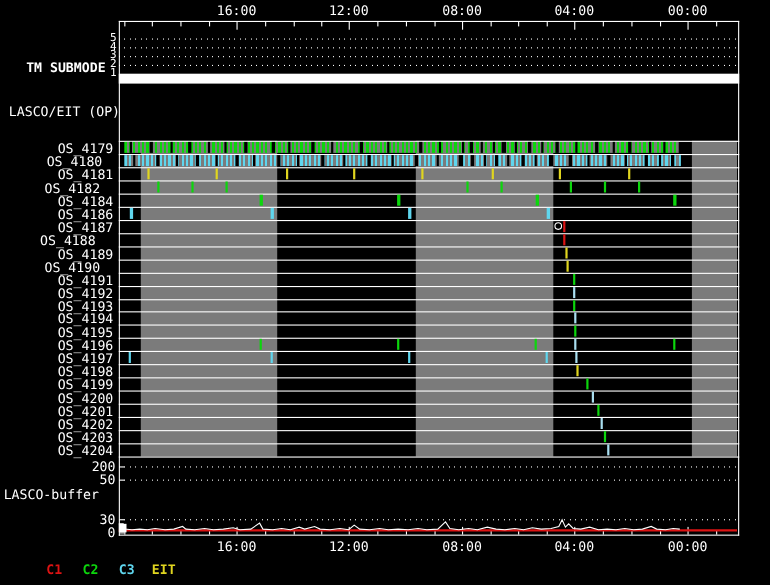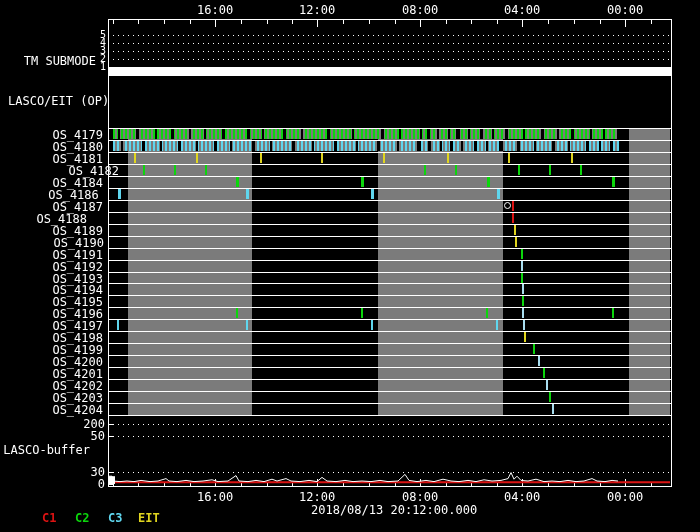--- a/index.html
+++ b/index.html
@@ -16,24 +16,23 @@
   .tick{position:absolute;width:1px;background:#fff;}
   .band{position:absolute;}
   .mark{position:absolute;}
   .legend-item{position:absolute;font-size:12px;font-weight:bold;line-height:13px;}
   svg{position:absolute;left:0;top:0;}
 </style>
 </head>
 <body>
 
 <div id="screen">
-  <div class="lbl right" style="left:0;width:96px;top:55px;">TM SUBMODE</div>
+  <div class="lbl right" style="left:0;width:96px;top:55px;font-weight:bold;">TM SUBMODE</div>
   <div class="lbl" style="left:8px;top:95px;">LASCO/EIT (OP)</div>
   <div class="lbl right" style="left:0;width:90px;top:444px;">LASCO-buffer</div>
-  <div class="lbl" style="left:311px;top:504px;">2018/08/13 20:12:00.000</div>
 
   <div>
     <span class="legend-item" style="top: 512px; left: 42px; color: rgb(220, 19, 19);" id="legend-0">C1</span>
     <span class="legend-item" style="top: 512px; left: 75px; color: rgb(12, 214, 12);" id="legend-1">C2</span>
     <span class="legend-item" style="top: 512px; left: 108px; color: rgb(95, 214, 238);" id="legend-2">C3</span>
     <span class="legend-item" style="top: 512px; left: 138px; color: rgb(224, 213, 31);" id="legend-3">EIT</span>
   </div>
 
   <div id="dyn">
       <div class="hline" style="left: 108px; top: 19px; width: 564px;"></div>
@@ -134,21 +133,21 @@
       <div class="band" style="left: 480px; top: 129px; width: 3px; height: 10px; background: rgb(0, 0, 0);"></div>
       <div class="band" style="left: 492px; top: 129px; width: 2px; height: 10px; background: rgb(0, 0, 0);"></div>
       <div class="band" style="left: 505px; top: 129px; width: 3px; height: 10px; background: rgb(0, 0, 0);"></div>
       <div class="band" style="left: 523px; top: 129px; width: 2px; height: 10px; background: rgb(0, 0, 0);"></div>
       <div class="band" style="left: 541px; top: 129px; width: 3px; height: 10px; background: rgb(0, 0, 0);"></div>
       <div class="band" style="left: 557px; top: 129px; width: 2px; height: 10px; background: rgb(0, 0, 0);"></div>
       <div class="band" style="left: 571px; top: 129px; width: 3px; height: 10px; background: rgb(0, 0, 0);"></div>
       <div class="band" style="left: 590px; top: 129px; width: 2px; height: 10px; background: rgb(0, 0, 0);"></div>
       <div class="band" style="left: 603px; top: 129px; width: 2px; height: 10px; background: rgb(0, 0, 0);"></div>
       <div class="hline" style="left: 108px; top: 140px; width: 564px;"></div>
-      <div class="lbl right" style="left: 44px; top: 141px; width: 59px;">OS_4180</div>
+      <div class="lbl right" style="left: 34px; top: 141px; width: 59px;">OS_4180</div>
       <div class="band" style="left: 113px; top: 141px; width: 506px; height: 10px; background-image: repeating-linear-gradient(90deg, rgb(95, 214, 238) 0px, rgb(95, 214, 238) 2px, rgb(123, 123, 123) 2px, rgb(123, 123, 123) 4px);"></div>
       <div class="band" style="left: 121px; top: 141px; width: 2px; height: 10px; background: rgb(0, 0, 0);"></div>
       <div class="band" style="left: 142px; top: 141px; width: 3px; height: 10px; background: rgb(0, 0, 0);"></div>
       <div class="band" style="left: 160px; top: 141px; width: 2px; height: 10px; background: rgb(0, 0, 0);"></div>
       <div class="band" style="left: 178px; top: 141px; width: 3px; height: 10px; background: rgb(0, 0, 0);"></div>
       <div class="band" style="left: 196px; top: 141px; width: 2px; height: 10px; background: rgb(0, 0, 0);"></div>
       <div class="band" style="left: 214px; top: 141px; width: 3px; height: 10px; background: rgb(0, 0, 0);"></div>
       <div class="band" style="left: 230px; top: 141px; width: 2px; height: 10px; background: rgb(0, 0, 0);"></div>
       <div class="band" style="left: 252px; top: 141px; width: 3px; height: 10px; background: rgb(0, 0, 0);"></div>
       <div class="band" style="left: 270px; top: 141px; width: 2px; height: 10px; background: rgb(0, 0, 0);"></div>
@@ -177,53 +176,53 @@
       <div class="lbl right" style="left: 44px; top: 153px; width: 59px;">OS_4181</div>
       <div class="mark" style="left: 134px; top: 153px; width: 2px; height: 10px; background: rgb(224, 213, 31);"></div>
       <div class="mark" style="left: 196px; top: 153px; width: 2px; height: 10px; background: rgb(224, 213, 31);"></div>
       <div class="mark" style="left: 260px; top: 153px; width: 2px; height: 10px; background: rgb(224, 213, 31);"></div>
       <div class="mark" style="left: 321px; top: 153px; width: 2px; height: 10px; background: rgb(224, 213, 31);"></div>
       <div class="mark" style="left: 383px; top: 153px; width: 2px; height: 10px; background: rgb(224, 213, 31);"></div>
       <div class="mark" style="left: 447px; top: 153px; width: 2px; height: 10px; background: rgb(224, 213, 31);"></div>
       <div class="mark" style="left: 508px; top: 153px; width: 2px; height: 10px; background: rgb(224, 213, 31);"></div>
       <div class="mark" style="left: 571px; top: 153px; width: 2px; height: 10px; background: rgb(224, 213, 31);"></div>
       <div class="hline" style="left: 108px; top: 164px; width: 564px;"></div>
-      <div class="lbl right" style="left: 60px; top: 165px; width: 59px;">OS_4182</div>
+      <div class="lbl right" style="left: 32px; top: 165px; width: 59px;">OS_4182</div>
       <div class="mark" style="left: 143px; top: 165px; width: 2px; height: 10px; background: rgb(12, 214, 12);"></div>
       <div class="mark" style="left: 174px; top: 165px; width: 2px; height: 10px; background: rgb(12, 214, 12);"></div>
       <div class="mark" style="left: 205px; top: 165px; width: 2px; height: 10px; background: rgb(12, 214, 12);"></div>
       <div class="mark" style="left: 424px; top: 165px; width: 2px; height: 10px; background: rgb(12, 214, 12);"></div>
       <div class="mark" style="left: 455px; top: 165px; width: 2px; height: 10px; background: rgb(12, 214, 12);"></div>
       <div class="mark" style="left: 518px; top: 165px; width: 2px; height: 10px; background: rgb(12, 214, 12);"></div>
       <div class="mark" style="left: 549px; top: 165px; width: 2px; height: 10px; background: rgb(12, 214, 12);"></div>
       <div class="mark" style="left: 580px; top: 165px; width: 2px; height: 10px; background: rgb(12, 214, 12);"></div>
       <div class="hline" style="left: 108px; top: 176px; width: 564px;"></div>
       <div class="lbl right" style="left: 44px; top: 177px; width: 59px;">OS_4184</div>
       <div class="mark" style="left: 236px; top: 177px; width: 3px; height: 10px; background: rgb(12, 214, 12);"></div>
       <div class="mark" style="left: 361px; top: 177px; width: 3px; height: 10px; background: rgb(12, 214, 12);"></div>
       <div class="mark" style="left: 487px; top: 177px; width: 3px; height: 10px; background: rgb(12, 214, 12);"></div>
       <div class="mark" style="left: 612px; top: 177px; width: 3px; height: 10px; background: rgb(12, 214, 12);"></div>
       <div class="hline" style="left: 108px; top: 188px; width: 564px;"></div>
-      <div class="lbl right" style="left: 44px; top: 189px; width: 59px; text-align: center;">OS_4186</div>
+      <div class="lbl right" style="left: 44px; top: 189px; width: 59px;">OS_4186</div>
       <div class="mark" style="left: 118px; top: 189px; width: 3px; height: 10px; background: rgb(95, 214, 238);"></div>
       <div class="mark" style="left: 246px; top: 189px; width: 3px; height: 10px; background: rgb(95, 214, 238);"></div>
       <div class="mark" style="left: 371px; top: 189px; width: 3px; height: 10px; background: rgb(95, 214, 238);"></div>
       <div class="mark" style="left: 497px; top: 189px; width: 3px; height: 10px; background: rgb(95, 214, 238);"></div>
       <div class="hline" style="left: 108px; top: 200px; width: 564px;"></div>
       <div class="lbl right" style="left: 44px; top: 201px; width: 59px;">OS_4187</div>
       <div class="mark" style="left: 512px; top: 201px; width: 2px; height: 10px; background: rgb(220, 19, 19);"></div>
       <div class="mark" style="left: 504px; top: 202px; width: 5px; height: 5px; border: 1px solid rgb(255, 255, 255); border-radius: 50%; background: transparent;"></div>
       <div class="hline" style="left: 108px; top: 212px; width: 564px;"></div>
       <div class="lbl right" style="left: 28px; top: 213px; width: 59px;">OS_4188</div>
       <div class="mark" style="left: 512px; top: 213px; width: 2px; height: 10px; background: rgb(220, 19, 19);"></div>
       <div class="hline" style="left: 108px; top: 224px; width: 564px;"></div>
       <div class="lbl right" style="left: 44px; top: 225px; width: 59px;">OS_4189</div>
       <div class="mark" style="left: 514px; top: 225px; width: 2px; height: 10px; background: rgb(224, 213, 31);"></div>
       <div class="hline" style="left: 108px; top: 236px; width: 564px;"></div>
-      <div class="lbl right" style="left: 45px; top: 237px; width: 59px;">OS_4190</div>
+      <div class="lbl right" style="left: 32px; top: 237px; width: 59px;">OS_4190</div>
       <div class="mark" style="left: 515px; top: 237px; width: 2px; height: 10px; background: rgb(224, 213, 31);"></div>
       <div class="hline" style="left: 108px; top: 248px; width: 564px;"></div>
       <div class="lbl right" style="left: 44px; top: 249px; width: 59px;">OS_4191</div>
       <div class="mark" style="left: 521px; top: 249px; width: 2px; height: 10px; background: rgb(12, 214, 12);"></div>
       <div class="hline" style="left: 108px; top: 260px; width: 564px;"></div>
       <div class="lbl right" style="left: 44px; top: 261px; width: 59px;">OS_4192</div>
       <div class="mark" style="left: 521px; top: 261px; width: 2px; height: 10px; background: rgb(169, 222, 240);"></div>
       <div class="hline" style="left: 108px; top: 272px; width: 564px;"></div>
       <div class="lbl right" style="left: 44px; top: 273px; width: 59px;">OS_4193</div>
       <div class="mark" style="left: 521px; top: 273px; width: 2px; height: 10px; background: rgb(12, 214, 12);"></div>

